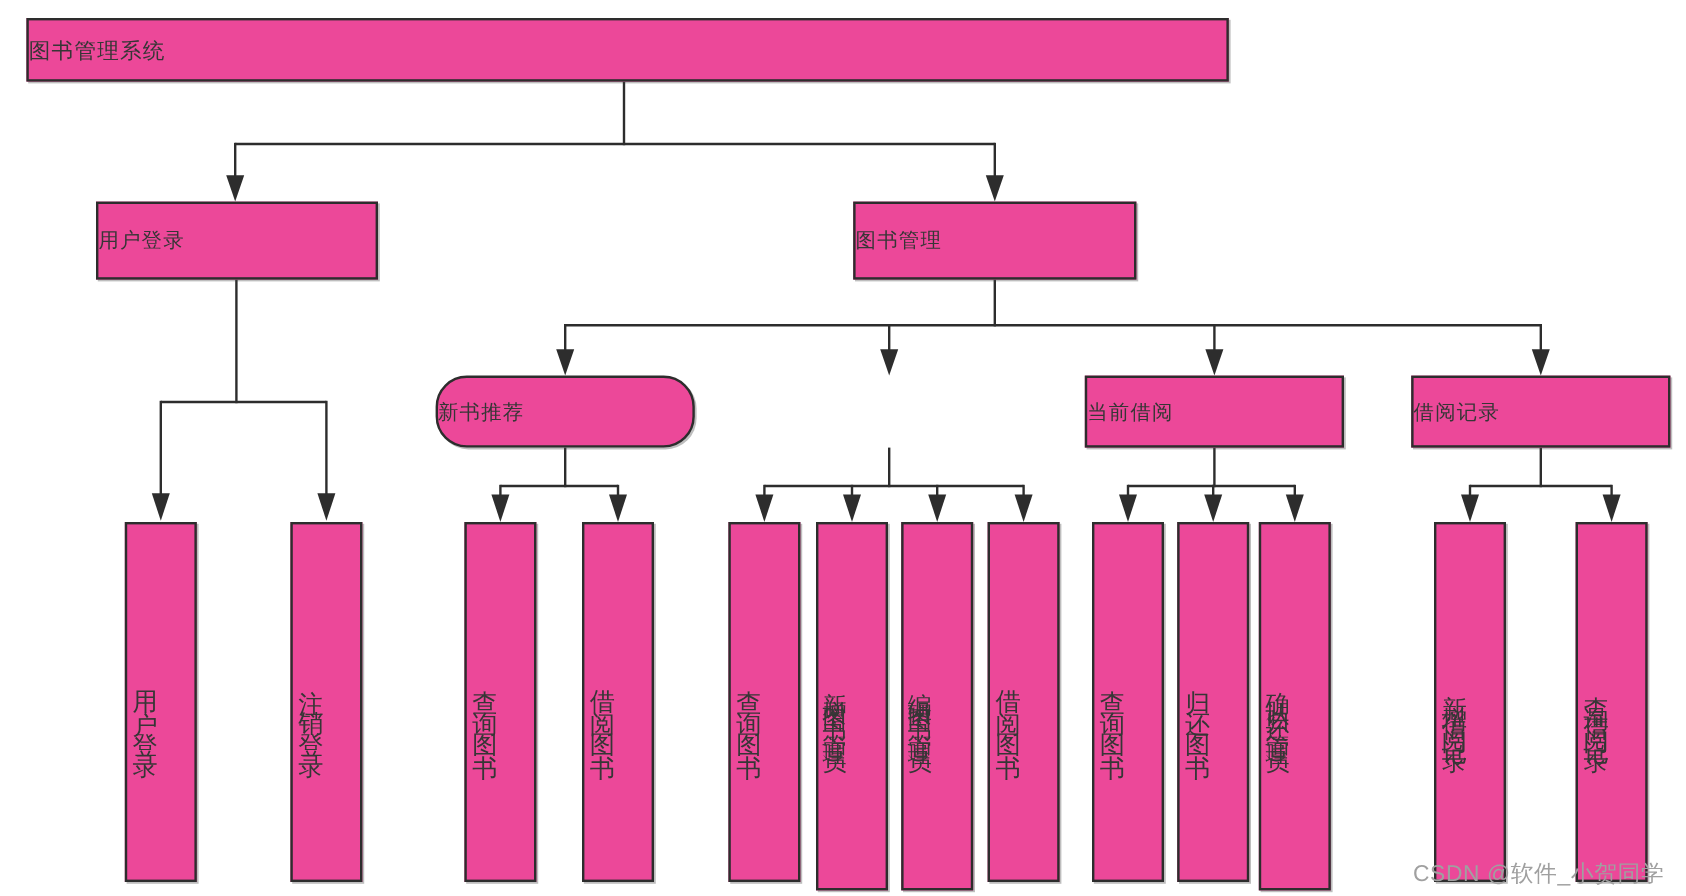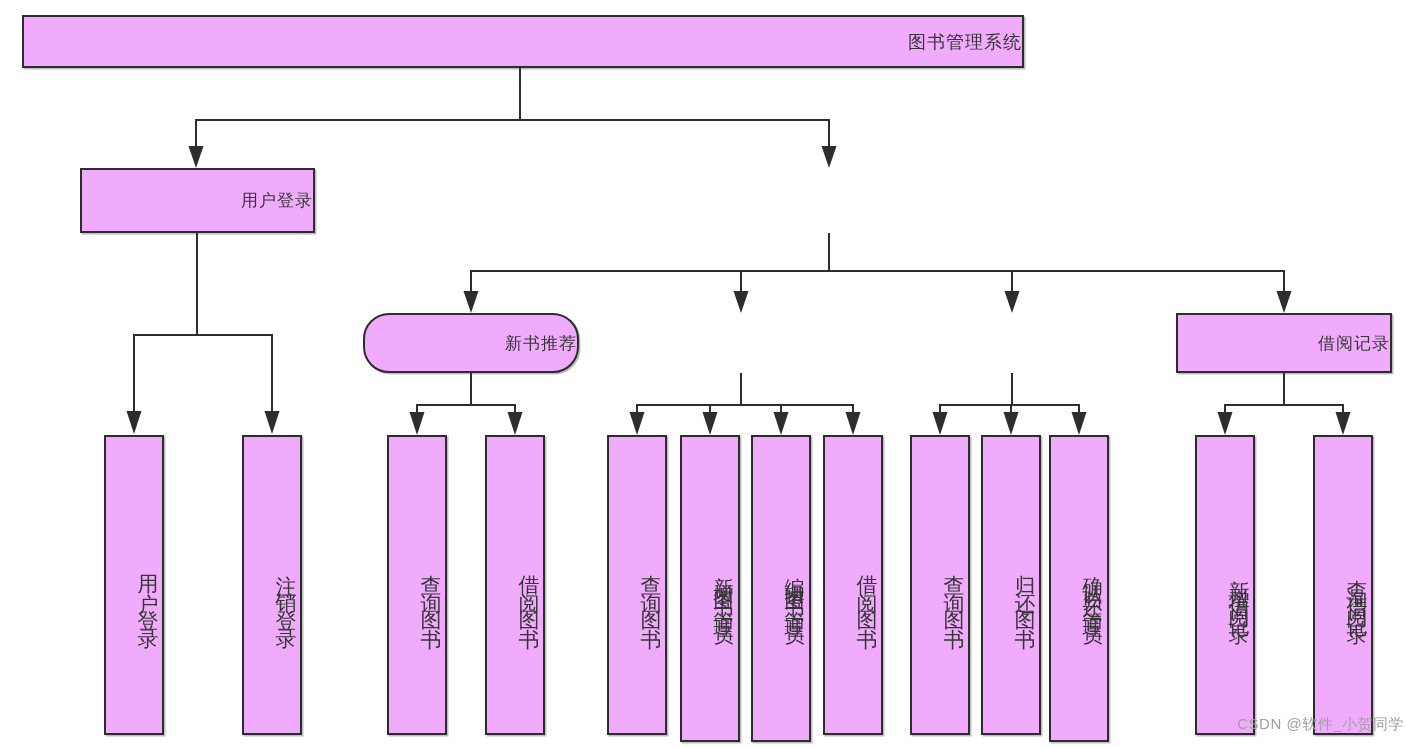--- a/index.html
+++ b/index.html
@@ -4,37 +4,37 @@
 <style>
   html,body { margin:0; padding:0; background:#ffffff; }
   .canvas {
     position:relative; width:1405px; height:747px; background:#ffffff;
     font-family:"Liberation Sans", sans-serif; overflow:hidden;
   }
   svg.connectors { position:absolute; left:0; top:0; width:1405px; height:747px; }
   svg.connectors line { stroke:#2d2d2d; stroke-width:2; }
   svg.connectors polygon { fill:#2d2d2d; }
   .box {
-    position:absolute; box-sizing:border-box; background:#f0abfc;
+    position:absolute; box-sizing:border-box; background:#ec4899;
     border:2px solid #2d2d2d; box-shadow:1.5px 1.5px 0 rgba(70,70,70,0.35);
-    display:flex; align-items:center; justify-content:flex-end;
+    display:flex; align-items:center; justify-content:flex-start;
     color:#363636;
   }
   .h-label { font-size:17px; letter-spacing:1px; white-space:nowrap; }
   .root-box .h-label { font-size:18px; }
   .vtext {
     writing-mode:vertical-rl; text-orientation:mixed;
     color:#363636; white-space:nowrap;
   }
   .v4 { font-size:21px; letter-spacing:18px; padding-top:18px; }
   .v6 { font-size:21px; letter-spacing:9px;  padding-top:9px; }
   .v9 { font-size:20px; letter-spacing:7px;  padding-top:7px; }
   .watermark {
-    position:absolute; top:715px; right:1px; z-index:5;
-    font-size:15px; color:#a0a0a0; letter-spacing:0.5px; white-space:nowrap;
+    position:absolute; top:715px; right:18px; z-index:5;
+    font-size:19px; color:#a0a0a0; letter-spacing:0.5px; white-space:nowrap;
   }
 </style>
 </head>
 <body>
 
 <div class="canvas">
 
   <svg class="connectors">
 
     <g>
@@ -111,23 +111,29 @@
     </g>
   </svg>
 
   <div class="box root-box" style="left:22px; top:15px; width:1002px; height:53px;">
     <span class="h-label">图书管理系统</span>
   </div>
 
   <div class="box" style="left:80px; top:168px; width:235px; height:65px;">
     <span class="h-label">用户登录</span>
   </div>
+  <div class="box" style="left:711px; top:168px; width:236px; height:65px;">
+    <span class="h-label">图书管理</span>
+  </div>
 
   <div class="box" style="left:363px; top:313px; width:216px; height:60px;border-radius:26px;">
     <span class="h-label">新书推荐</span>
+  </div>
+  <div class="box" style="left:904px; top:313px; width:216px; height:60px;">
+    <span class="h-label">当前借阅</span>
   </div>
   <div class="box" style="left:1176px; top:313px; width:216px; height:60px;">
     <span class="h-label">借阅记录</span>
   </div>
 
   <div class="box" style="left:104px; top:435px; width:60px; height:300px;">
     <span class="vtext v4">用户登录</span>
   </div>
   <div class="box" style="left:242px; top:435px; width:60px; height:300px;">
     <span class="vtext v4">注销登录</span>

